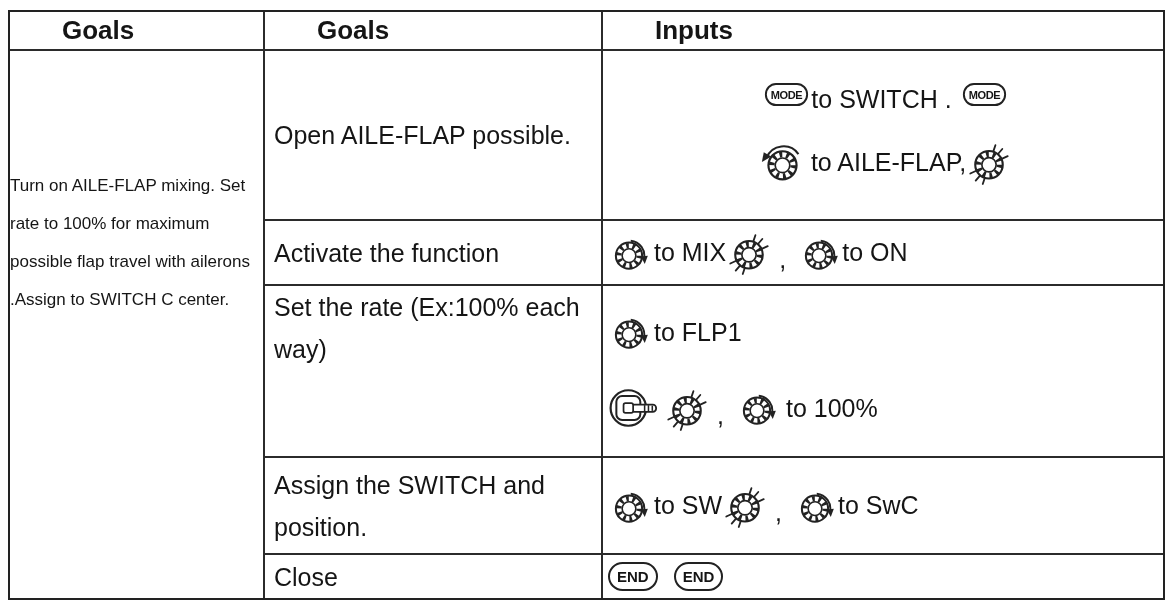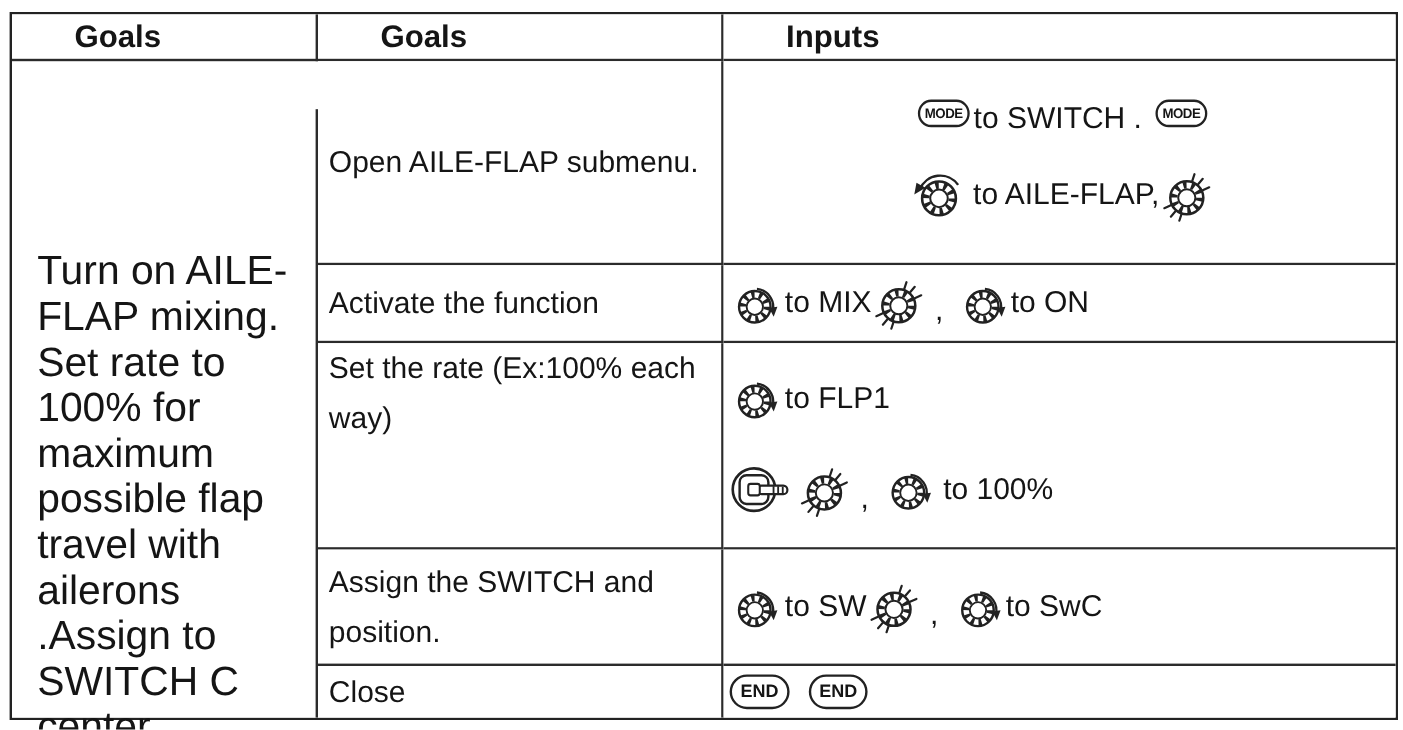--- a/index.html
+++ b/index.html
@@ -22,22 +22,22 @@
   .cell{box-sizing:border-box;background:#fff;}
   .br{border-right:2px solid #2b2b2b;}
   .bb{border-bottom:2px solid #2b2b2b;}
   .th{
     display:flex;align-items:center;
     padding-left:52px;
     font-size:26px;font-weight:700;
   }
   .goals{
     grid-row:2/7;grid-column:1;
-    padding:116px 4px 0 21px;
-    font-size:34px;line-height:38px;margin-top:40px;
+    padding:116px 4px 0 0;
+    font-size:17px;line-height:38px;
   }
   .step{
     display:flex;flex-direction:column;justify-content:center;
     padding:0 4px 0 9px;
     font-size:25px;line-height:42px;
   }
   .step.low{justify-content:flex-start;}
   .inputs{
     display:flex;flex-direction:column;justify-content:center;
     padding-left:5px;
@@ -130,21 +130,21 @@
   </div>
   <div class="cell th bb">
     <span>Inputs</span>
   </div>
 
   <div class="cell goals br">
     <span>Turn on AILE-FLAP mixing. Set rate to 100% for maximum possible flap travel with ailerons .Assign to SWITCH C center.</span>
   </div>
 
   <div class="cell step br bb">
-    <span>Open AILE-FLAP submenu.</span>
+    <span>Open AILE-FLAP possible.</span>
   </div>
   <div class="cell inputs g1 bb">
     <div class="iline">
       <span class="badge-mode">MODE</span>
       <span class="t ml2">to SWITCH .</span>
       <span class="badge-mode ml10">MODE</span>
     </div>
     <div class="iline">
       <svg class="ic ic-dial-lg" viewBox="0 0 48 48">
           <use href="#dial-rotate-top"></use>

